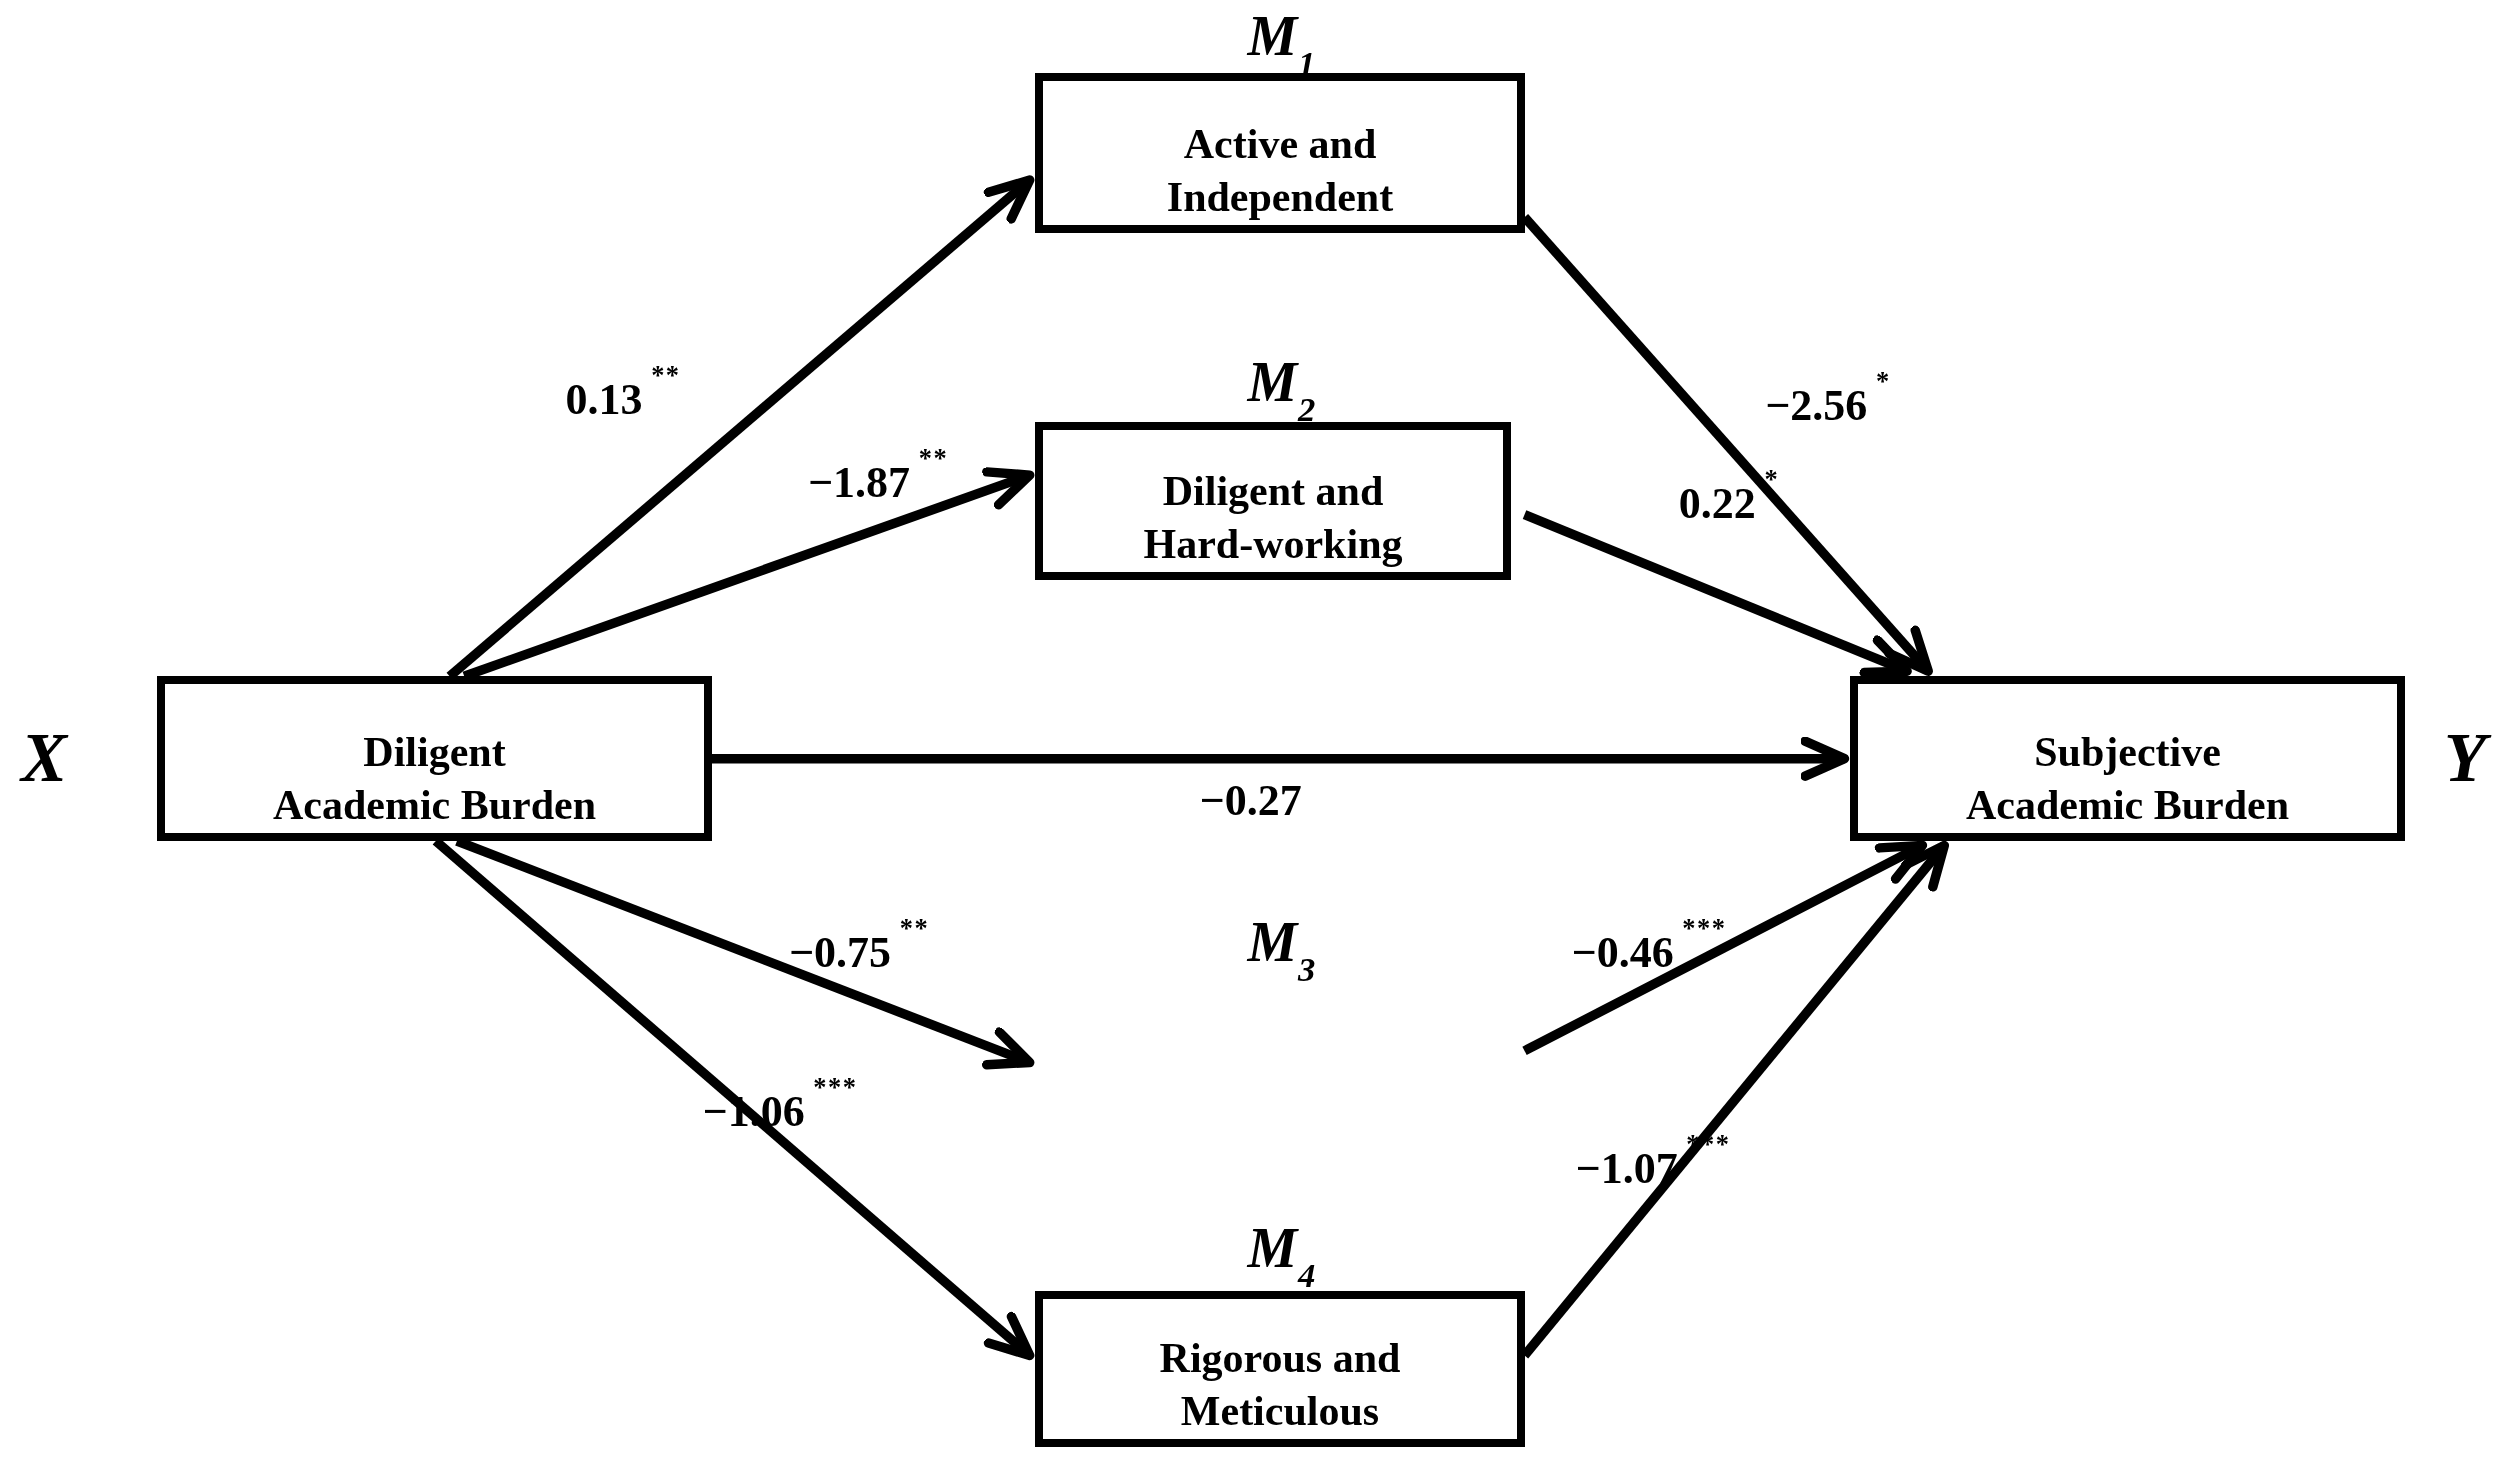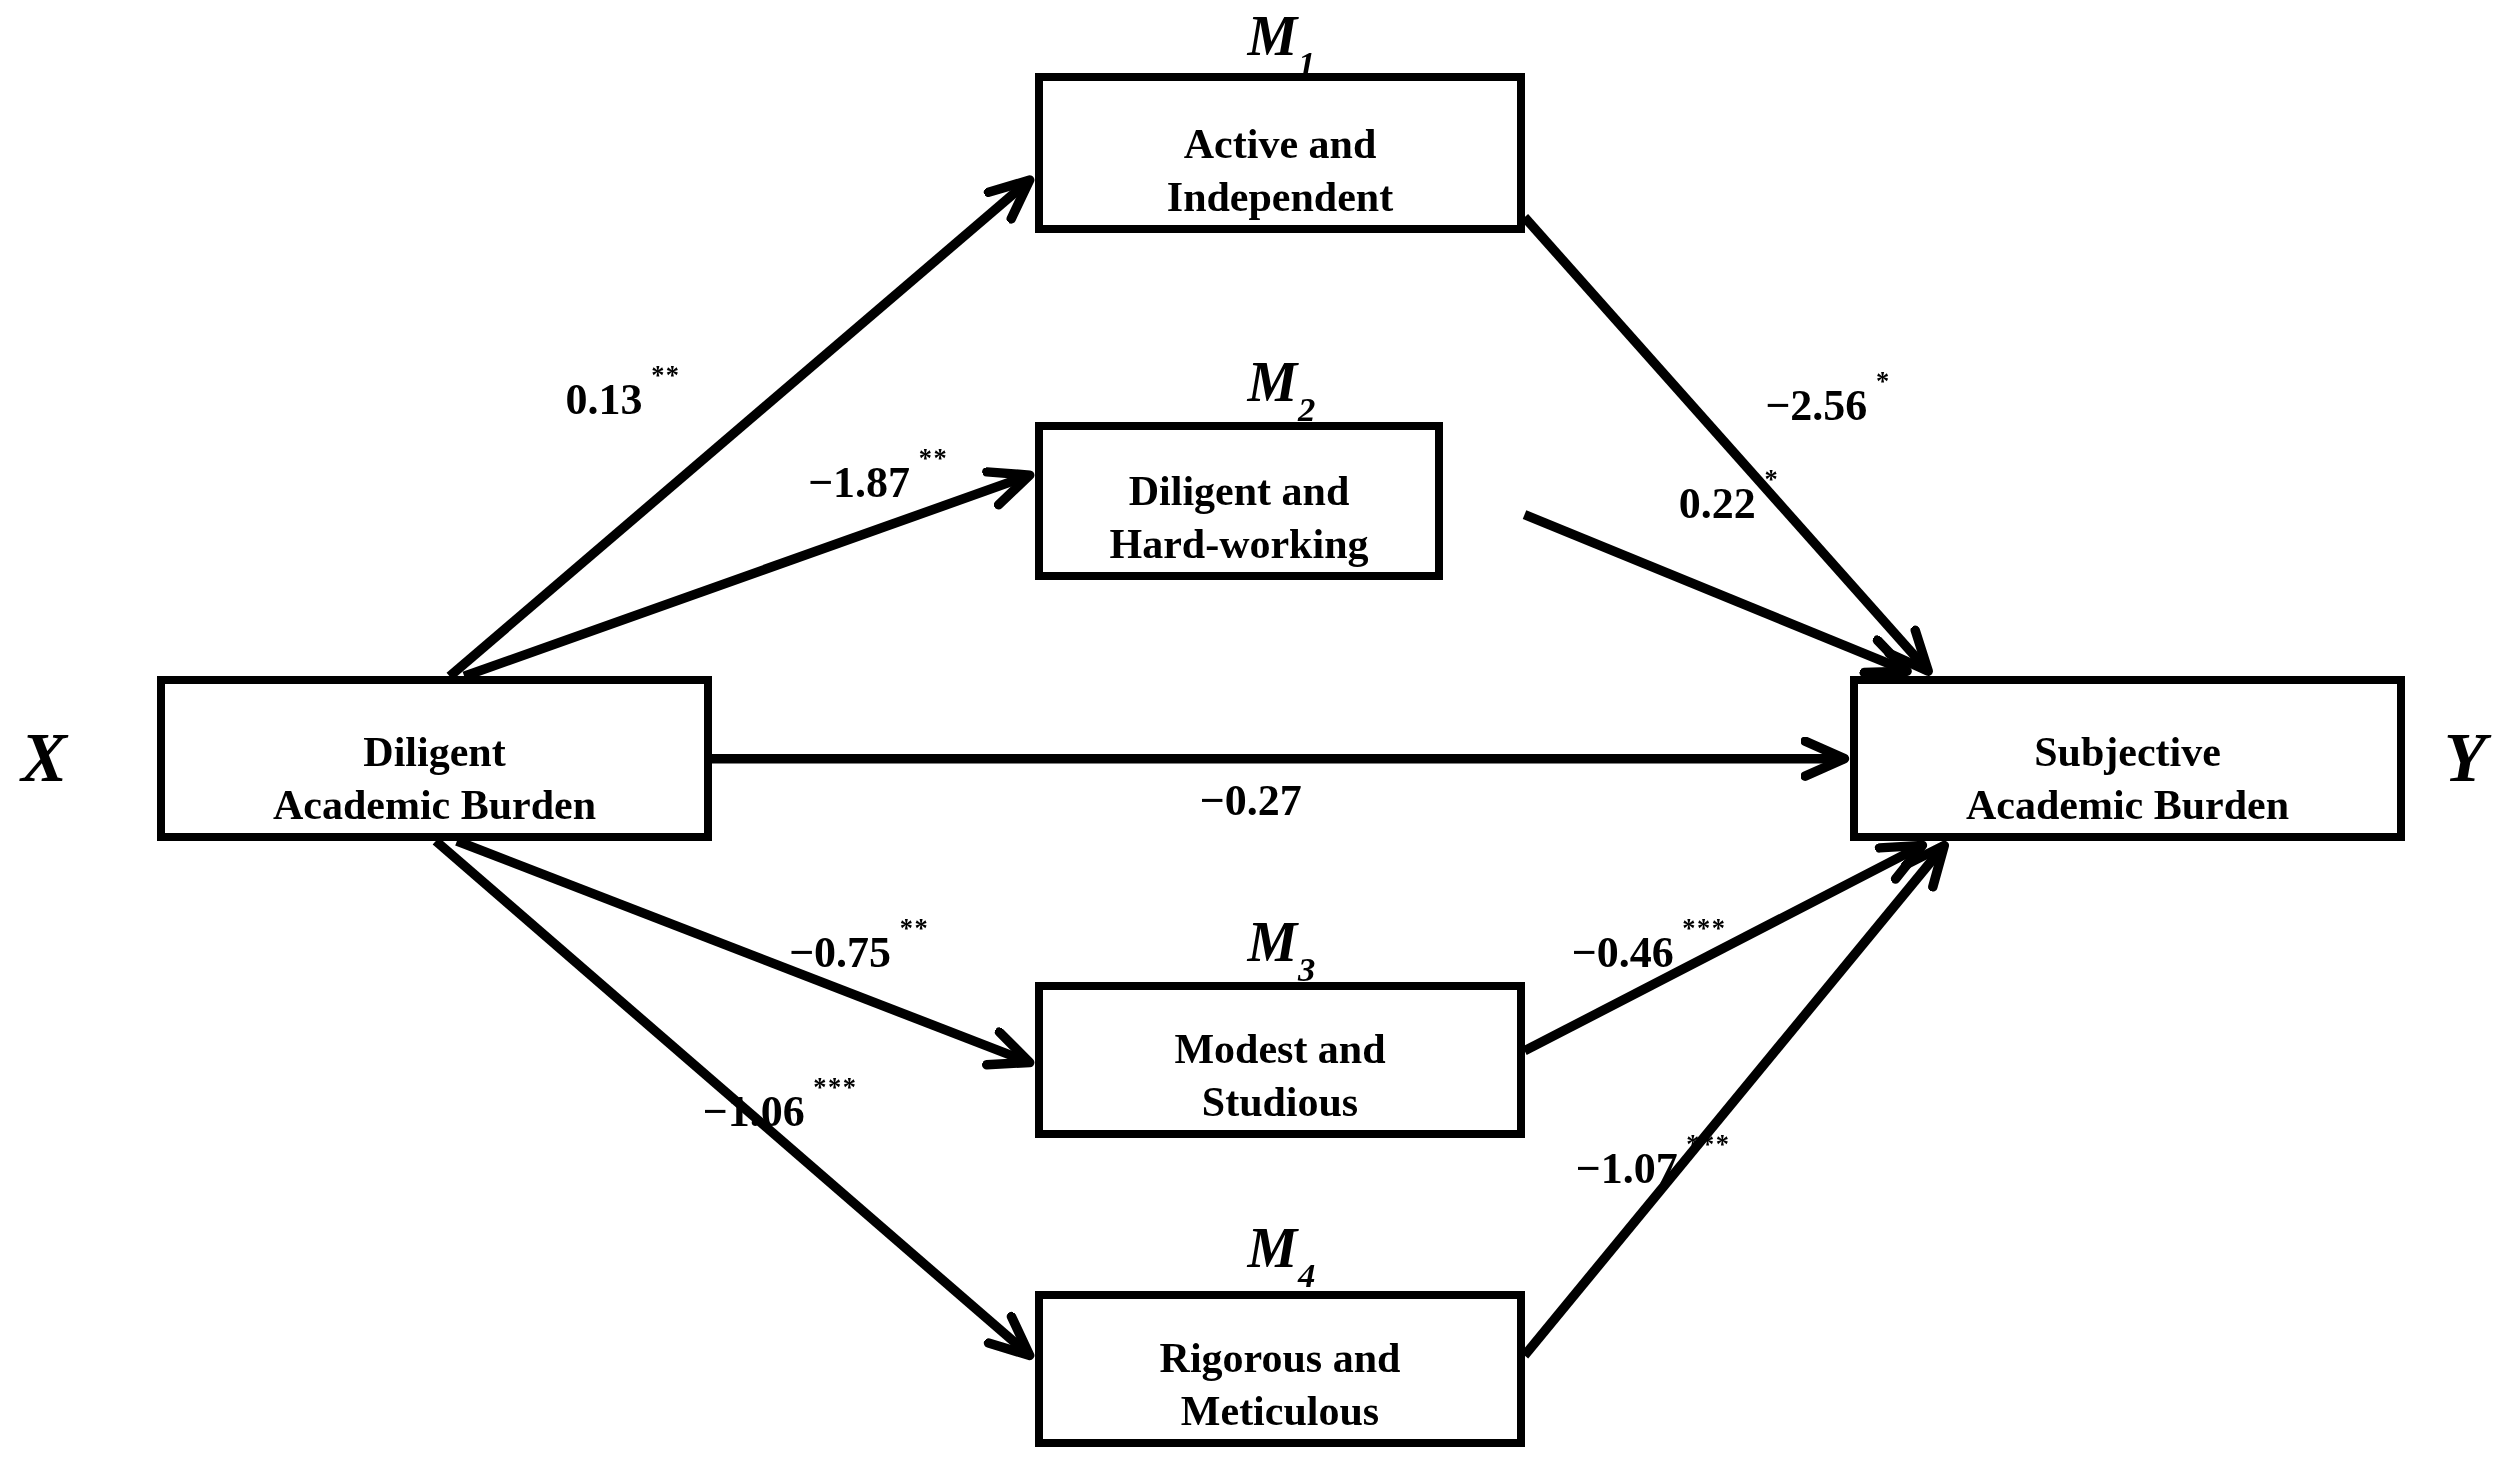--- a/index.html
+++ b/index.html
@@ -35,21 +35,21 @@
     justify-content: flex-end;
     text-align: center;
     font-weight: bold;
     font-size: 42px;
     line-height: 1.28;
   }
   .box span { display: block; white-space: nowrap; }
   #box-x  { left: 157px;  top: 676px;  width: 555px; height: 165px; }
   #box-y  { left: 1850px; top: 676px;  width: 555px; height: 165px; }
   #box-m1 { left: 1035px; top: 73px;  width: 490px; height: 160px; }
-  #box-m2 { left: 1035px; top: 422px;  width: 408px; height: 158px; }
+  #box-m2 { left: 1035px; top: 422px;  width: 476px; height: 158px; }
   #box-m3 { left: 1035px; top: 982px; width: 490px; height: 156px; }
   #box-m4 { left: 1035px; top: 1291px; width: 490px; height: 156px; }
 
   .var-label {
     position: absolute;
     transform: translate(-50%, -50%);
     font-weight: bold;
     font-style: italic;
     font-size: 69px;
     white-space: nowrap;
@@ -148,24 +148,20 @@
     <span>Academic Burden</span>
   </div>
   <div class="box" id="box-m1">
     <span>Active and</span>
     <span>Independent</span>
   </div>
   <div class="box" id="box-m2">
     <span>Diligent and</span>
     <span>Hard-working</span>
   </div>
-  <div class="box" id="box-m3">
-    <span>Modest and</span>
-    <span>Studious</span>
-  </div>
   <div class="box" id="box-m4">
     <span>Rigorous and</span>
     <span>Meticulous</span>
   </div>
 
   <div class="coef" id="coef-x-m1">
     <span class="val">0.13</span><sup class="stars">**</sup>
   </div>
   <div class="coef" id="coef-x-m2">
     <span class="val">−1.87</span><sup class="stars">**</sup>

